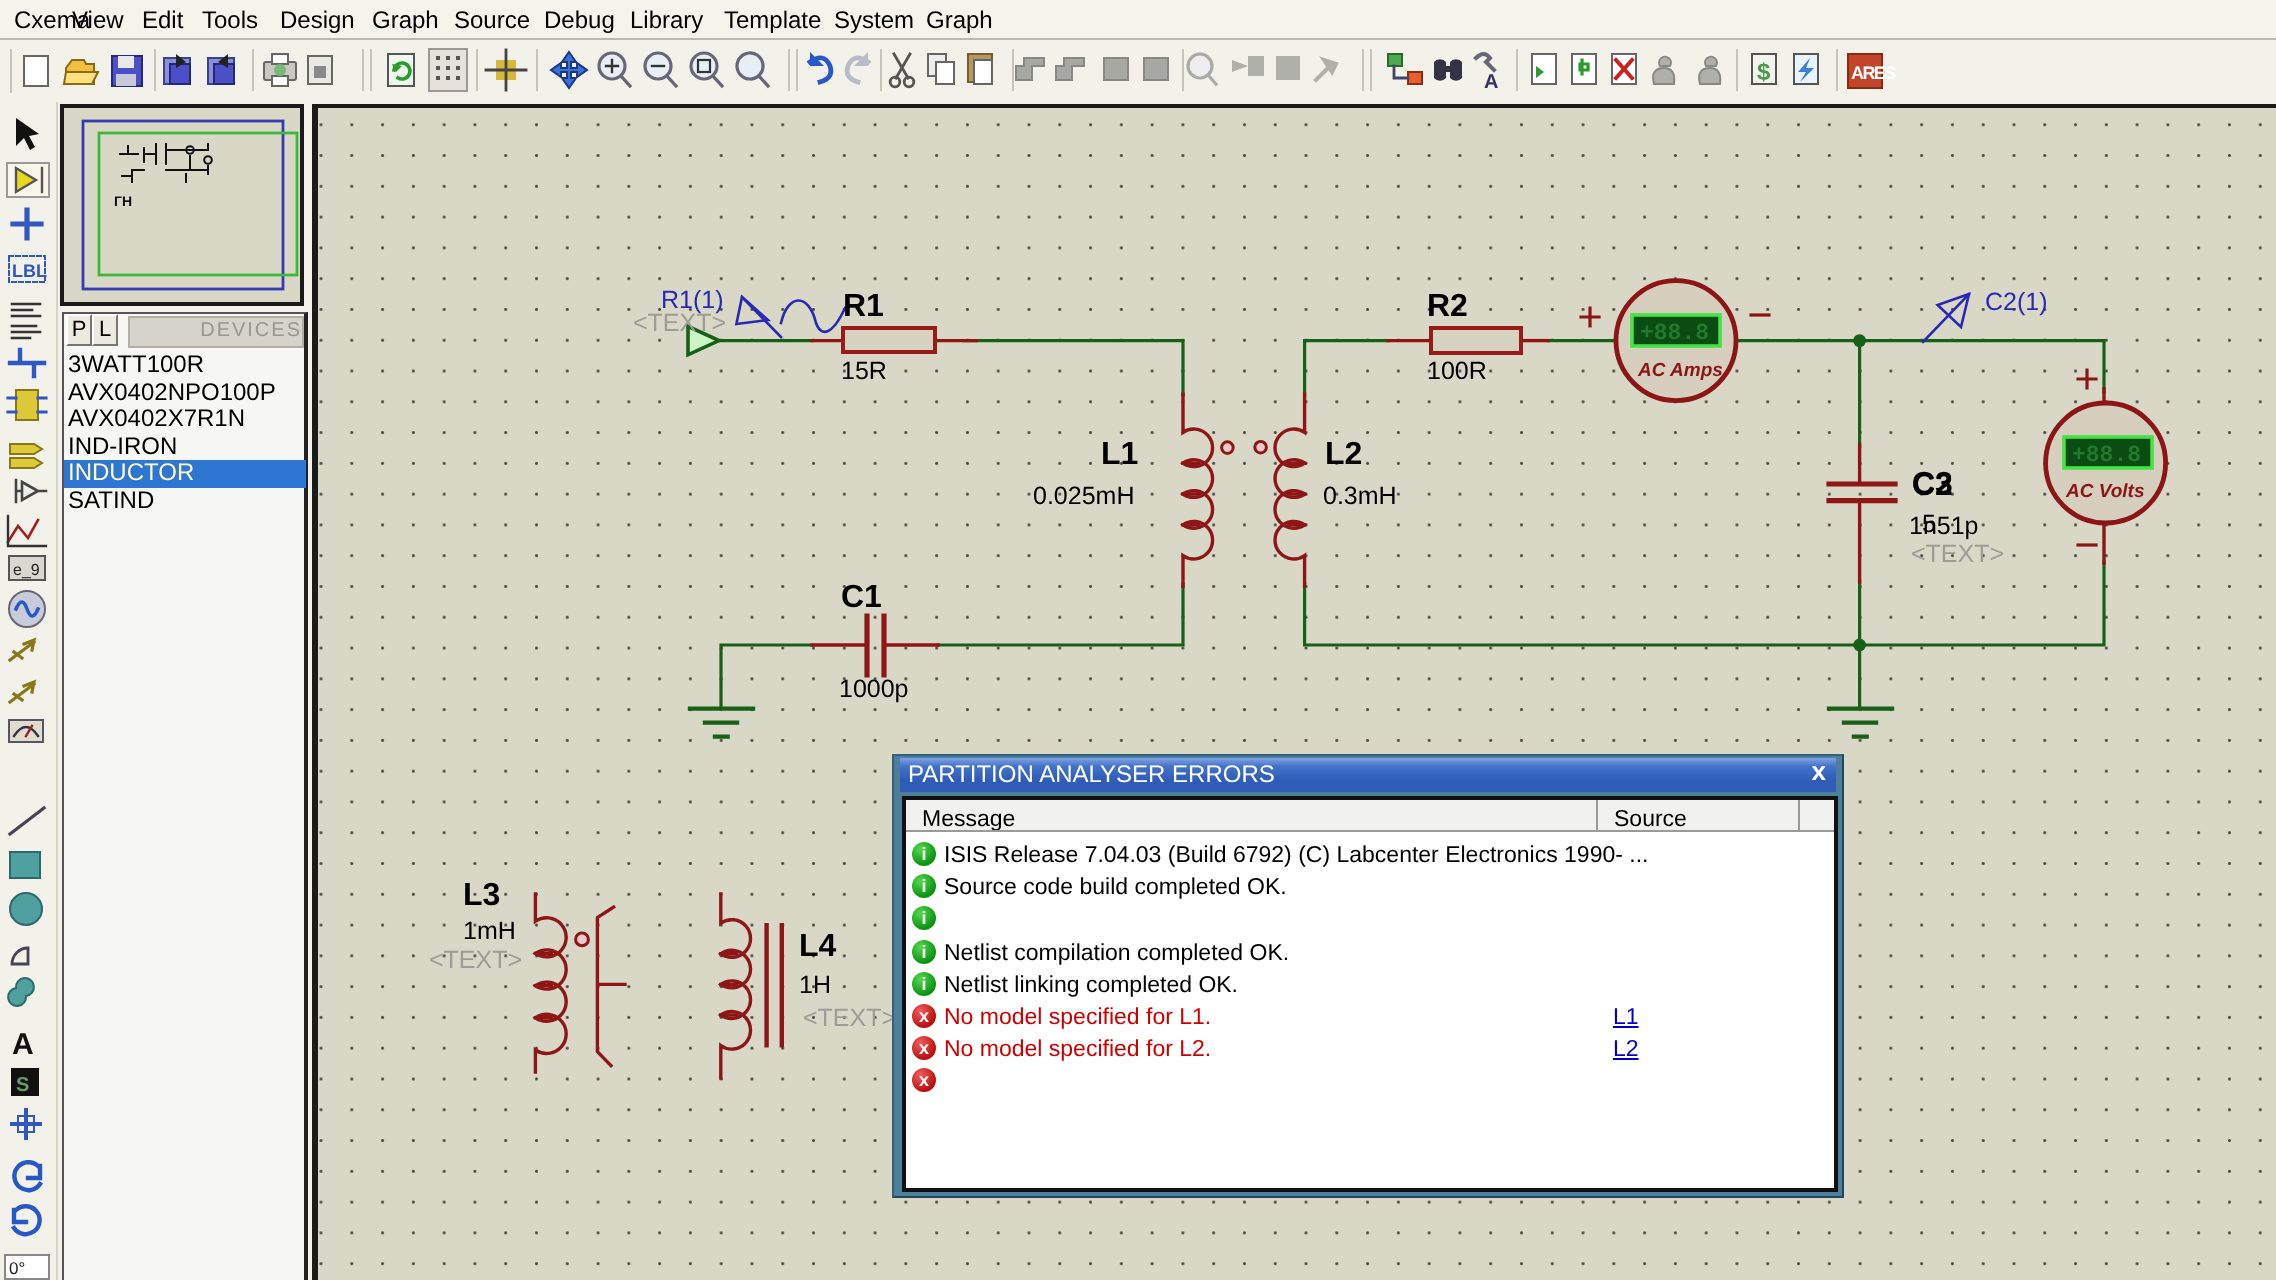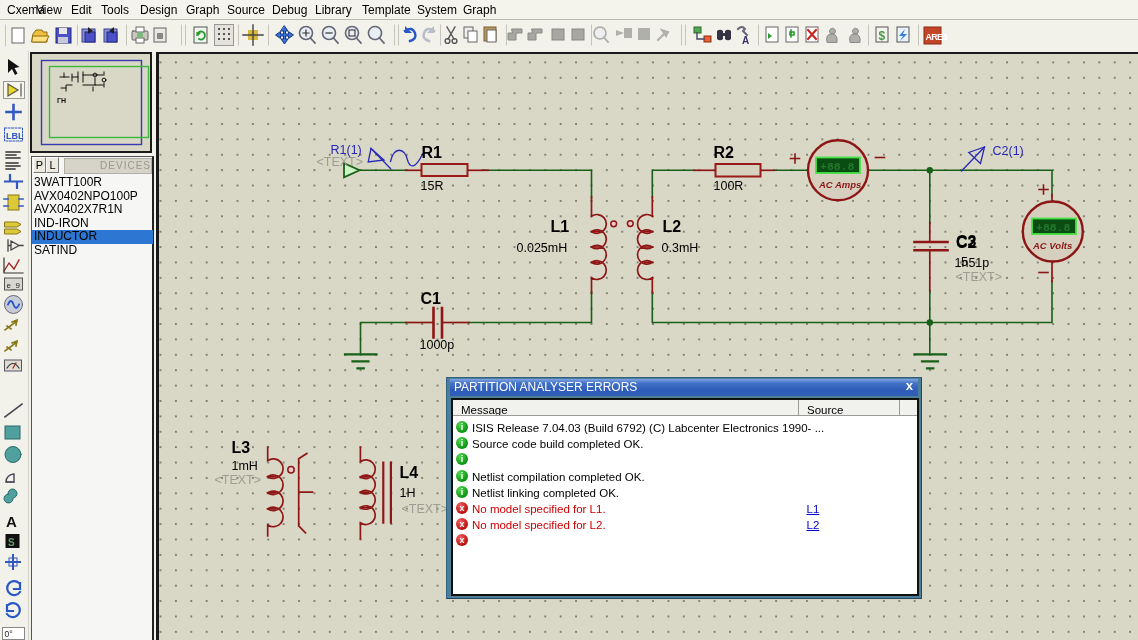--- a/index.html
+++ b/index.html
@@ -62,21 +62,21 @@
 <div id="sidebar"></div>
 <div id="overview"></div>
 <div id="devpanel"></div>
 <div class="pbtn" style="left:33px;top:157px;">P</div>
 <div class="pbtn" style="left:46px;top:157px;">L</div>
 <div id="devhdr">DEVICES</div>
 <div class="dev" style="top:176px">3WATT100R</div>
 <div class="dev" style="top:189.5px">AVX0402NPO100P</div>
 <div class="dev" style="top:203px">AVX0402X7R1N</div>
 <div class="dev" style="top:216.5px">IND-IRON</div>
-<div class="dev" style="top:230px;left:32px;width:119px;padding-left:2px;background:#2d77d2;color:#000000;">INDUCTOR</div>
+<div class="dev" style="top:230px;left:32px;width:119px;padding-left:2px;background:#2d77d2;color:#fef9c3;">INDUCTOR</div>
 <div class="dev" style="top:243.5px">SATIND</div>
 <div id="sheet"></div>
 <svg id="cir" viewBox="0 0 1138 640">
 <g fill="none" stroke-linecap="square">
 
 <g>
 
 <g stroke="#c6c5bc" stroke-width="1">
 <path d="M5.5,25 V46 M77.5,25 V45 M126.5,25 V45 M181.5,25 V45 M185.5,25 V45 M238.5,25 V45 M268.5,25 V45 M394.5,25 V45 M398.5,25 V45 M440.5,25 V45 M506.5,25 V45 M591.5,25 V45 M681.5,25 V45 M685.5,25 V45 M758.5,25 V45 M868.5,25 V45 M918.5,25 V45"></path>
 </g>

